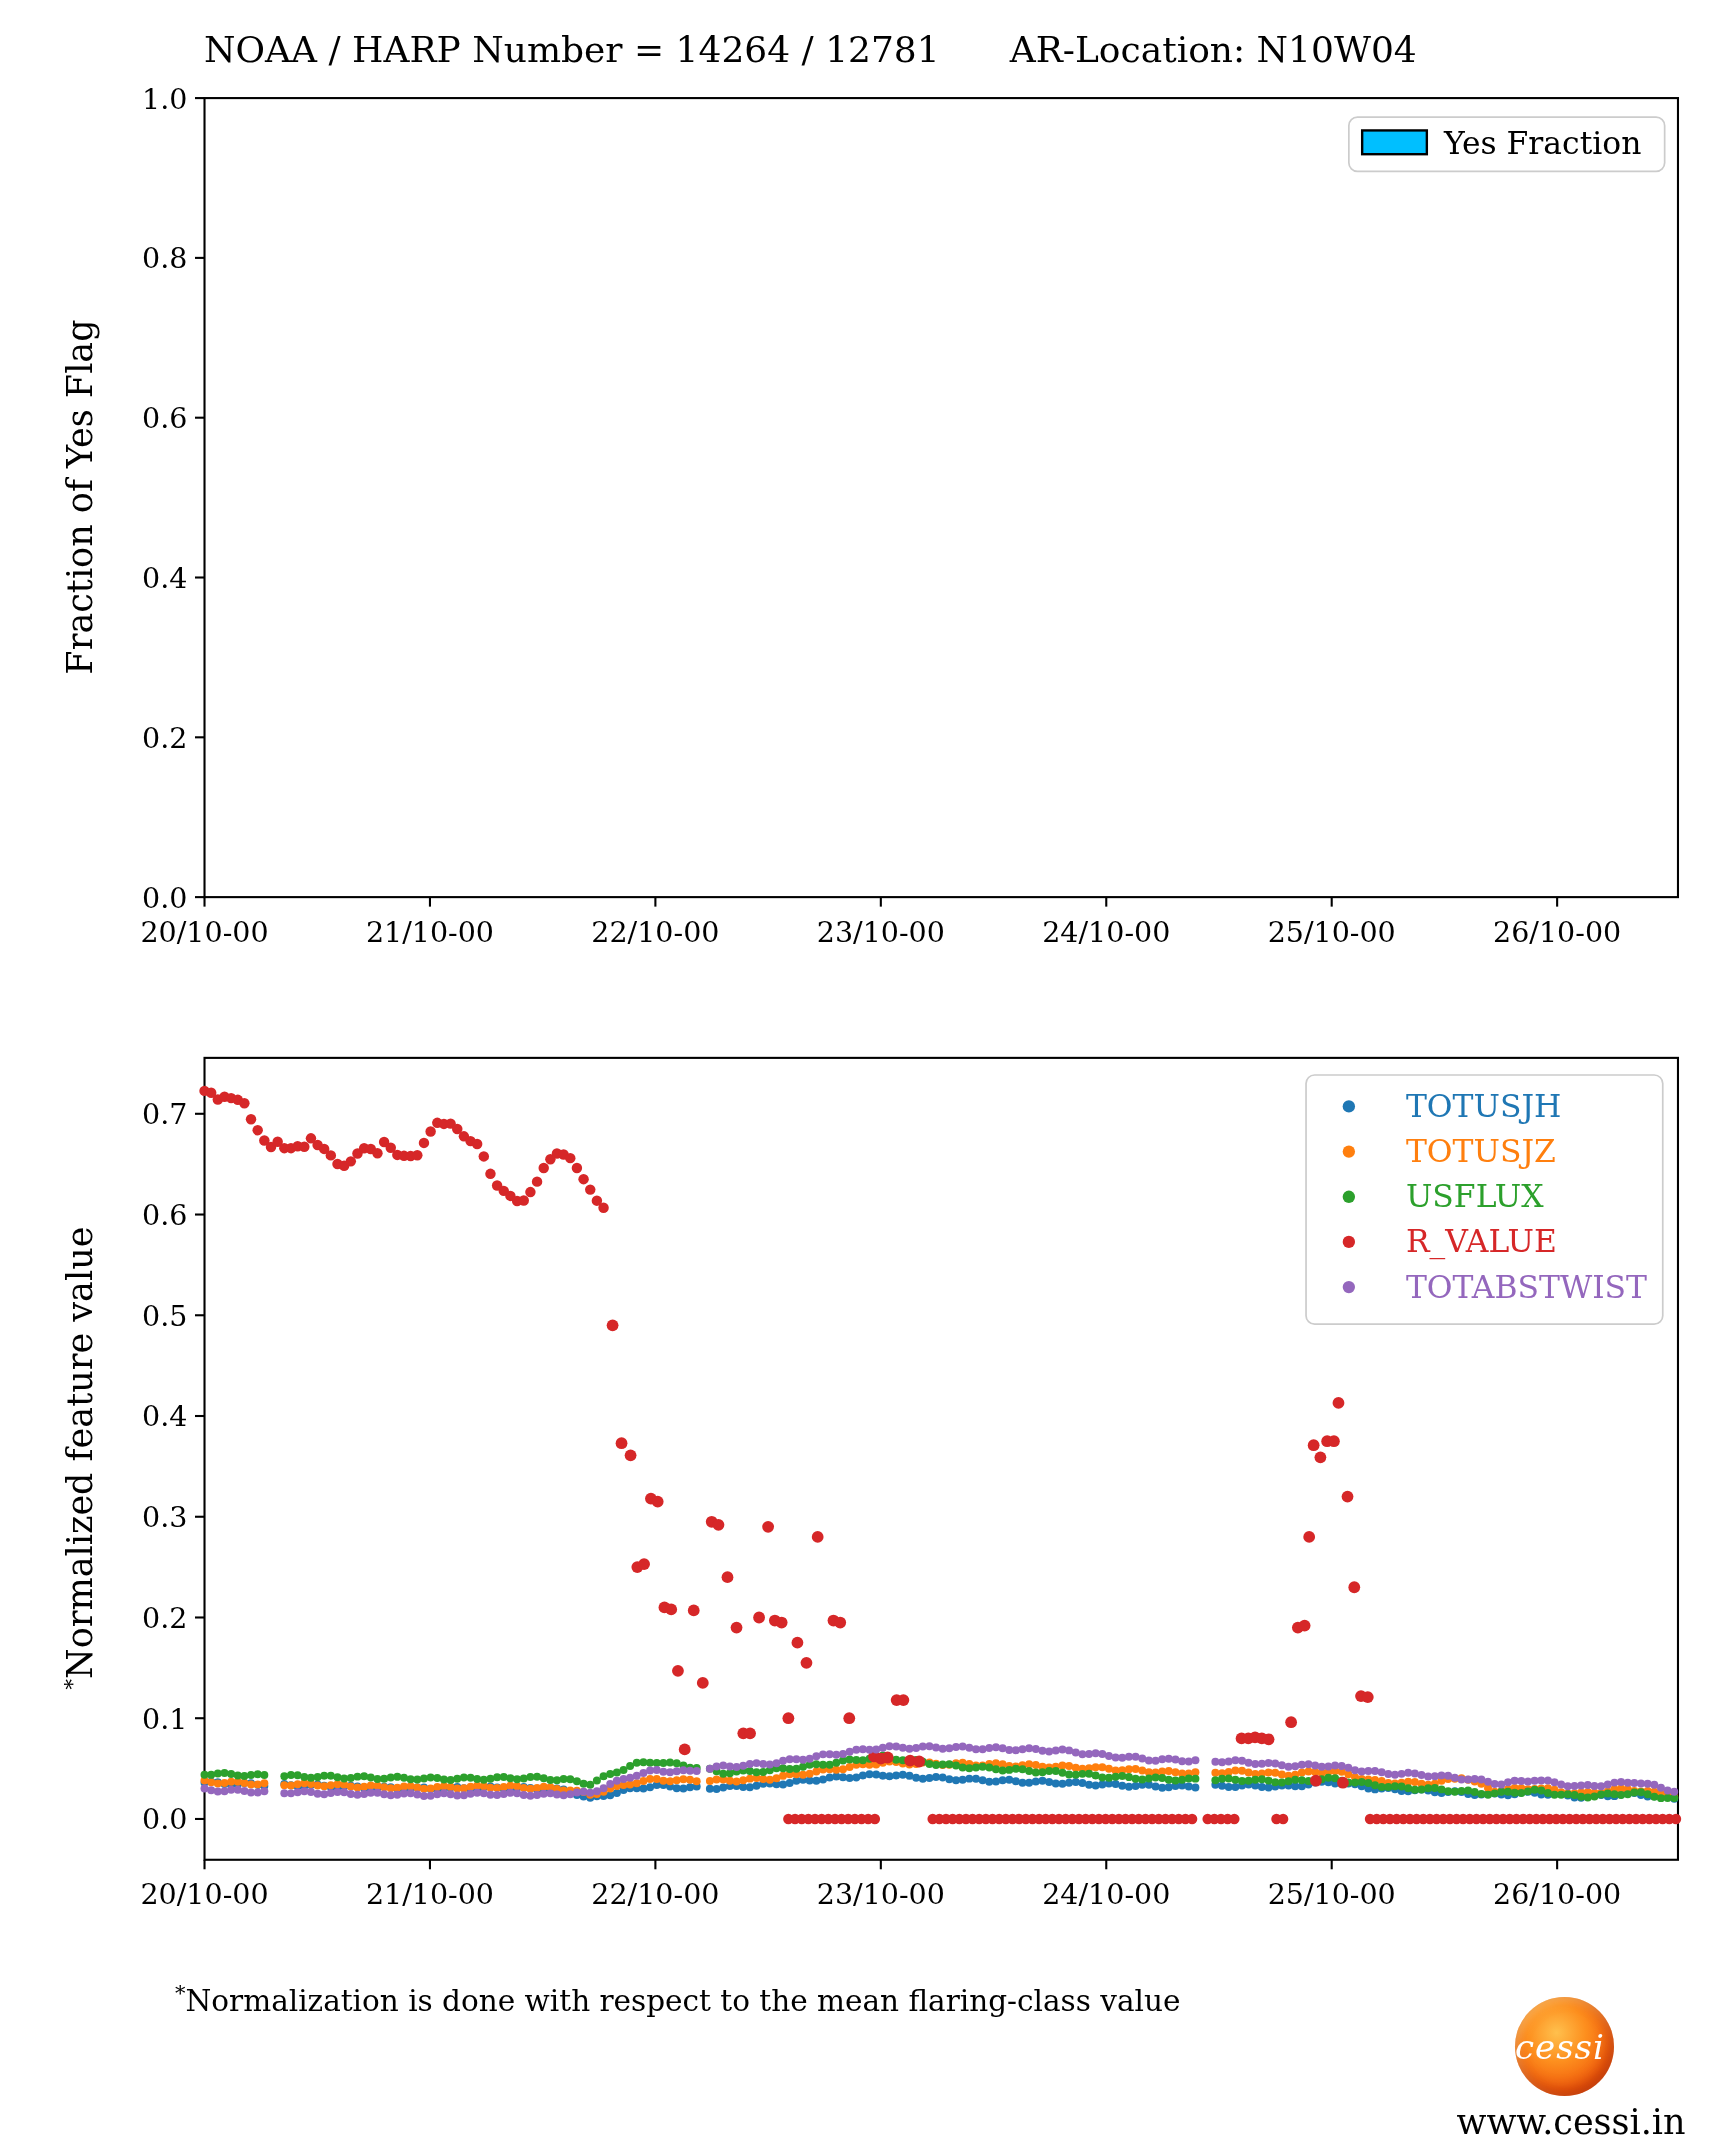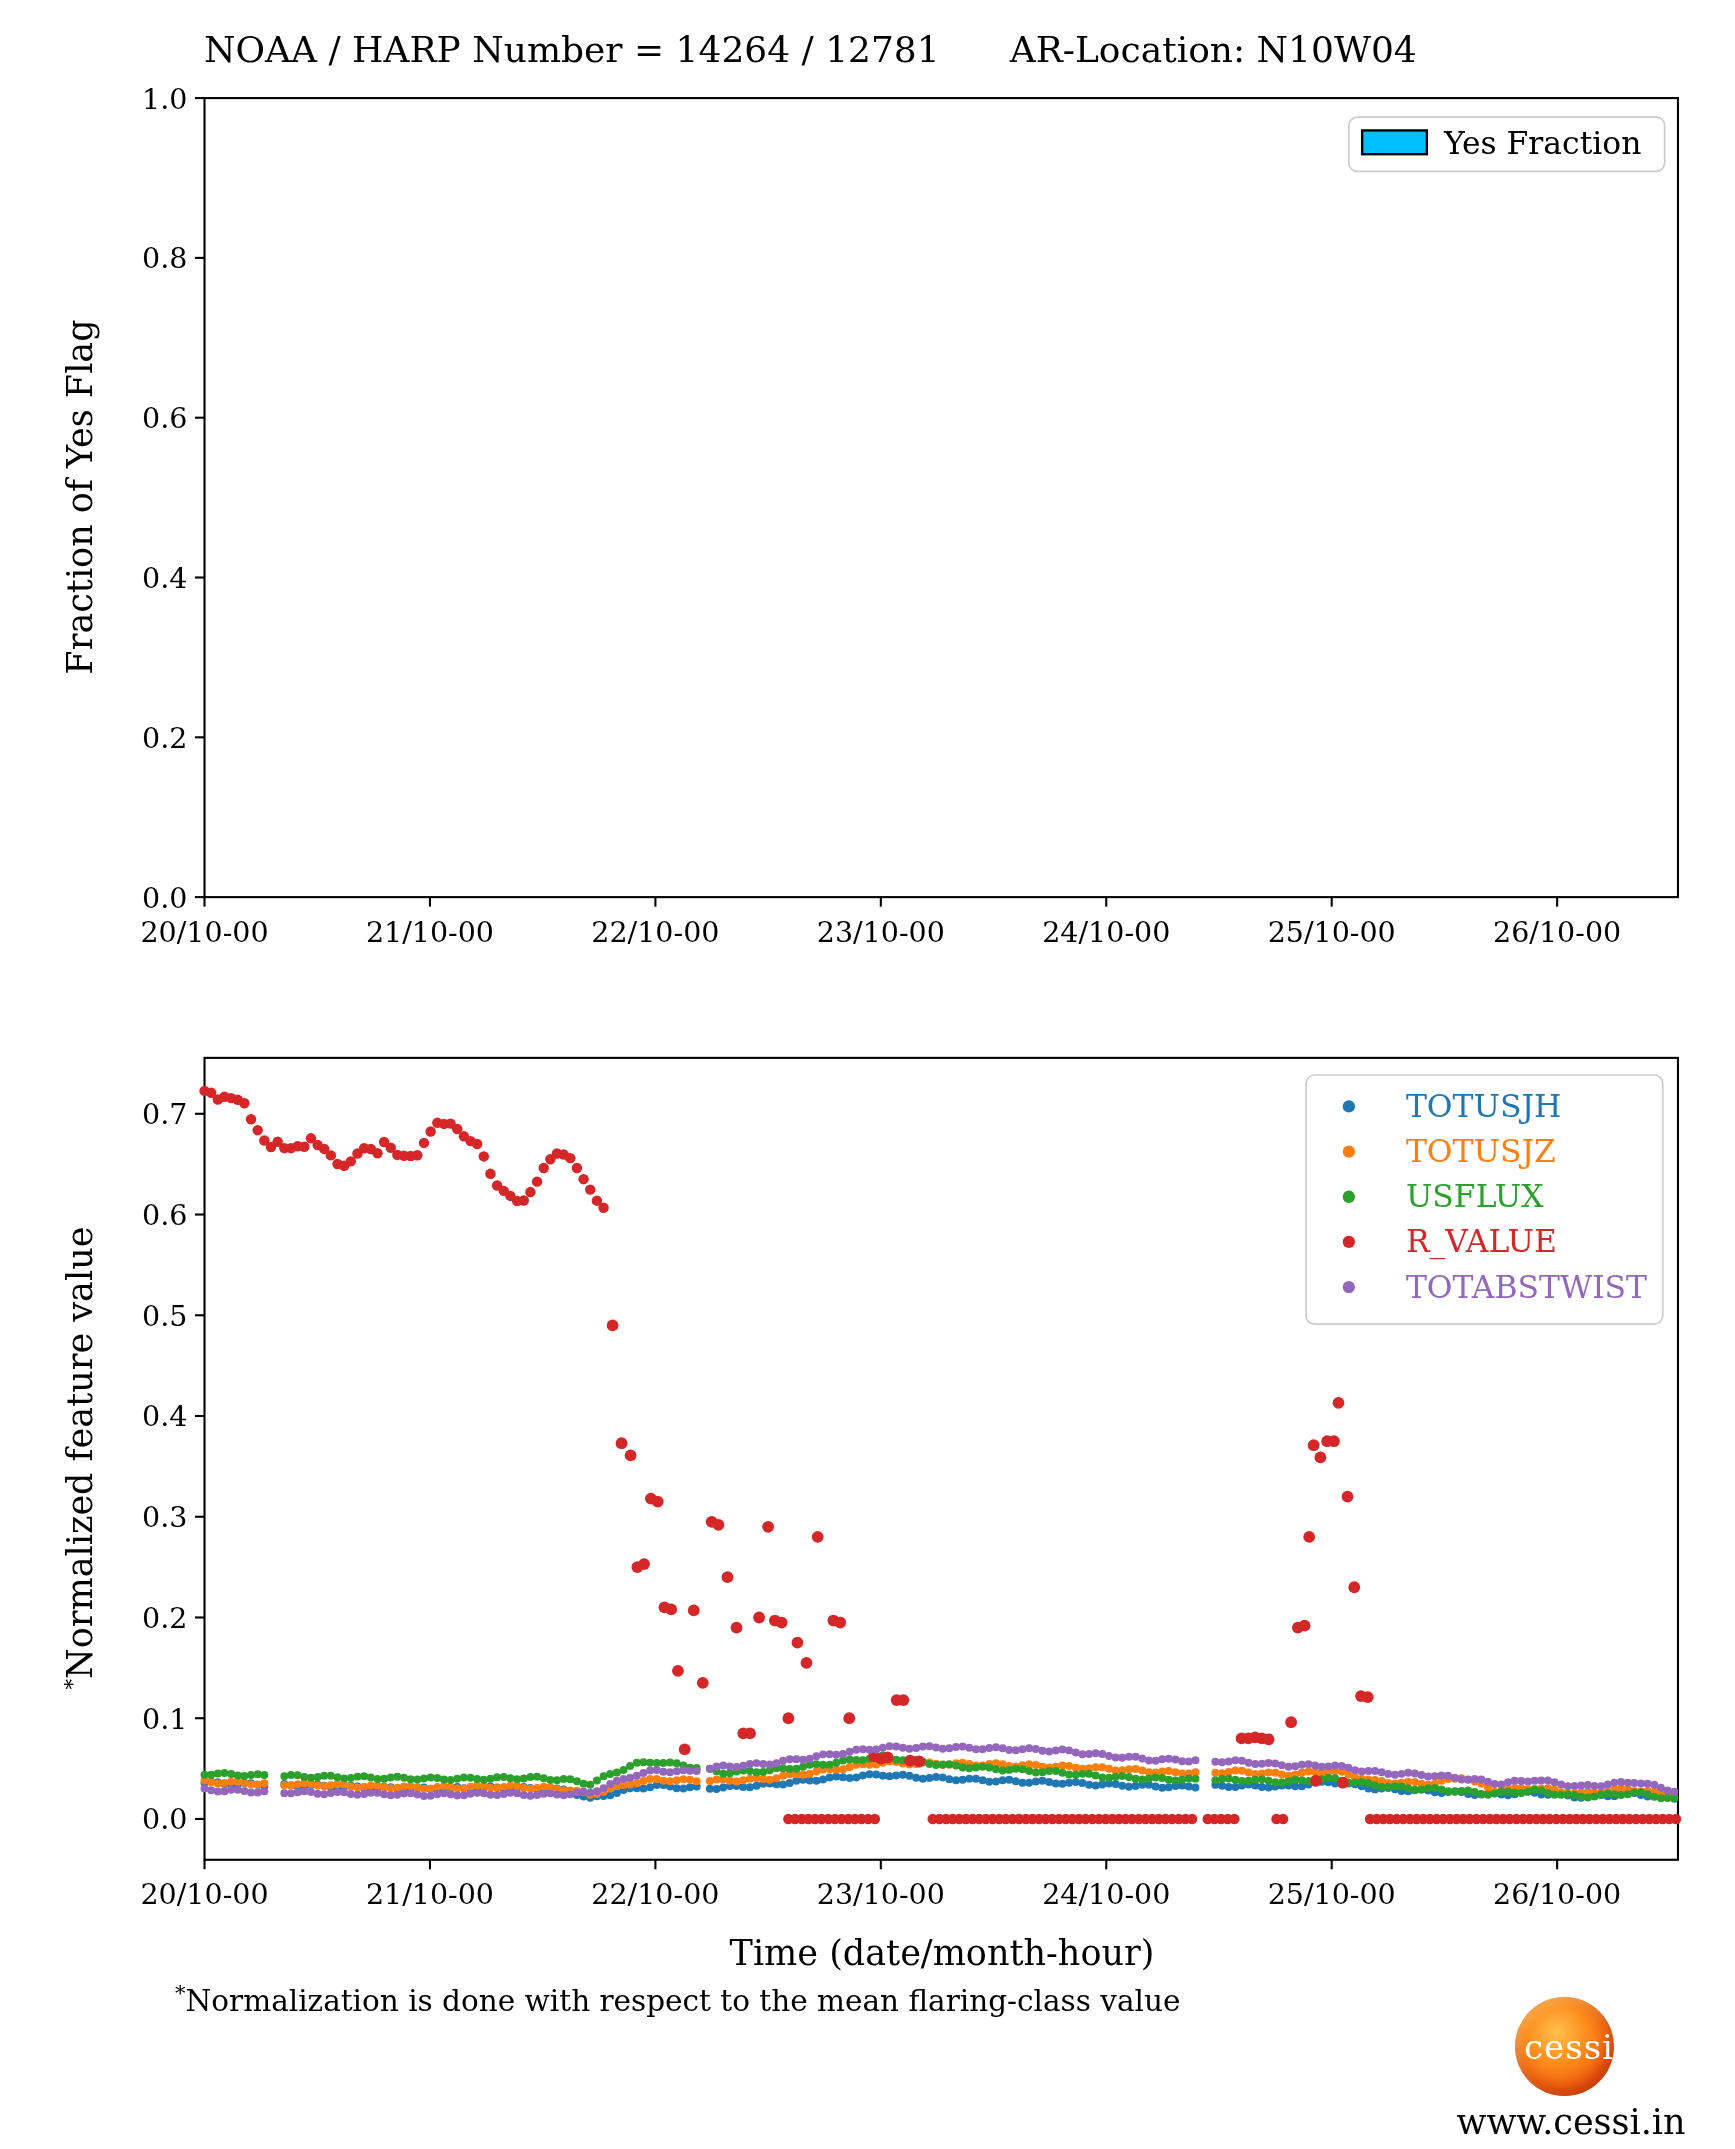--- a/index.html
+++ b/index.html
@@ -12,21 +12,21 @@
   .ylab{transform:translate(-50%,-50%) rotate(-90deg);white-space:nowrap;font-size:35px;}
   #ylabel-top{left:80px;top:497px;}
   #ylabel-bottom{left:80px;top:1458px;}
   #xlabel-bottom{left:942px;top:1933px;transform:translateX(-50%);font-size:35px;white-space:nowrap;}
   #footnote{left:131px;top:1981px;font-size:29.5px;margin-left:44px;}
   #footnote sup,#ylabel-bottom sup{font-size:21px;}
   #gen-time{left:36px;top:2042px;font-size:27px;}
   #logo{left:1515px;top:1997px;width:99px;height:99px;border-radius:50%;
         background:radial-gradient(circle at 42% 36%, #ffc04d 0%, #fd8f1e 34%, #f2600d 66%, #d93c0b 100%);
         box-shadow:inset -3.8px -5.7px 13.3px rgba(140,20,0,0.45), inset 2.9px 3.8px 9.5px rgba(255,230,150,0.5);
-        display:flex;align-items:center;justify-content:flex-end;}
+        display:flex;align-items:center;justify-content:flex-start;font-style:italic;}
   #logo-text{color:#ffffff;font-size:34px;letter-spacing:1px;}
   #site-url{left:1571px;top:2102px;transform:translateX(-50%);font-size:35px;white-space:nowrap;}
 </style>
 </head>
 <body>
 
 <div id="figure">
 
   <svg id="plot-svg" class="abs" style="left:0;top:0;" width="1736" height="2150" viewBox="0 0 1825 2260">
     <g id="g-top">
@@ -1216,21 +1216,20 @@
   </svg>
 
   <div id="fig-title" class="abs">
     <span>NOAA / HARP Number = 14264 / 12781</span><span class="title-gap"></span><span>AR-Location: N10W04</span>
   </div>
 
   <div id="ylabel-top" class="abs ylab">Fraction of Yes Flag</div>
 
   <div id="ylabel-bottom" class="abs ylab"><sup>*</sup><span>Normalized feature value</span></div>
 
-  <div id="xlabel-bottom" class="abs">Time (date/month-hour)</div>
 
   <div id="footnote" class="abs">
     <sup>*</sup><span>Normalization is done with respect to the mean flaring-class value</span>
   </div>
 
 
   <div id="logo" class="abs">
     <span id="logo-text">cessi</span>
   </div>
 

